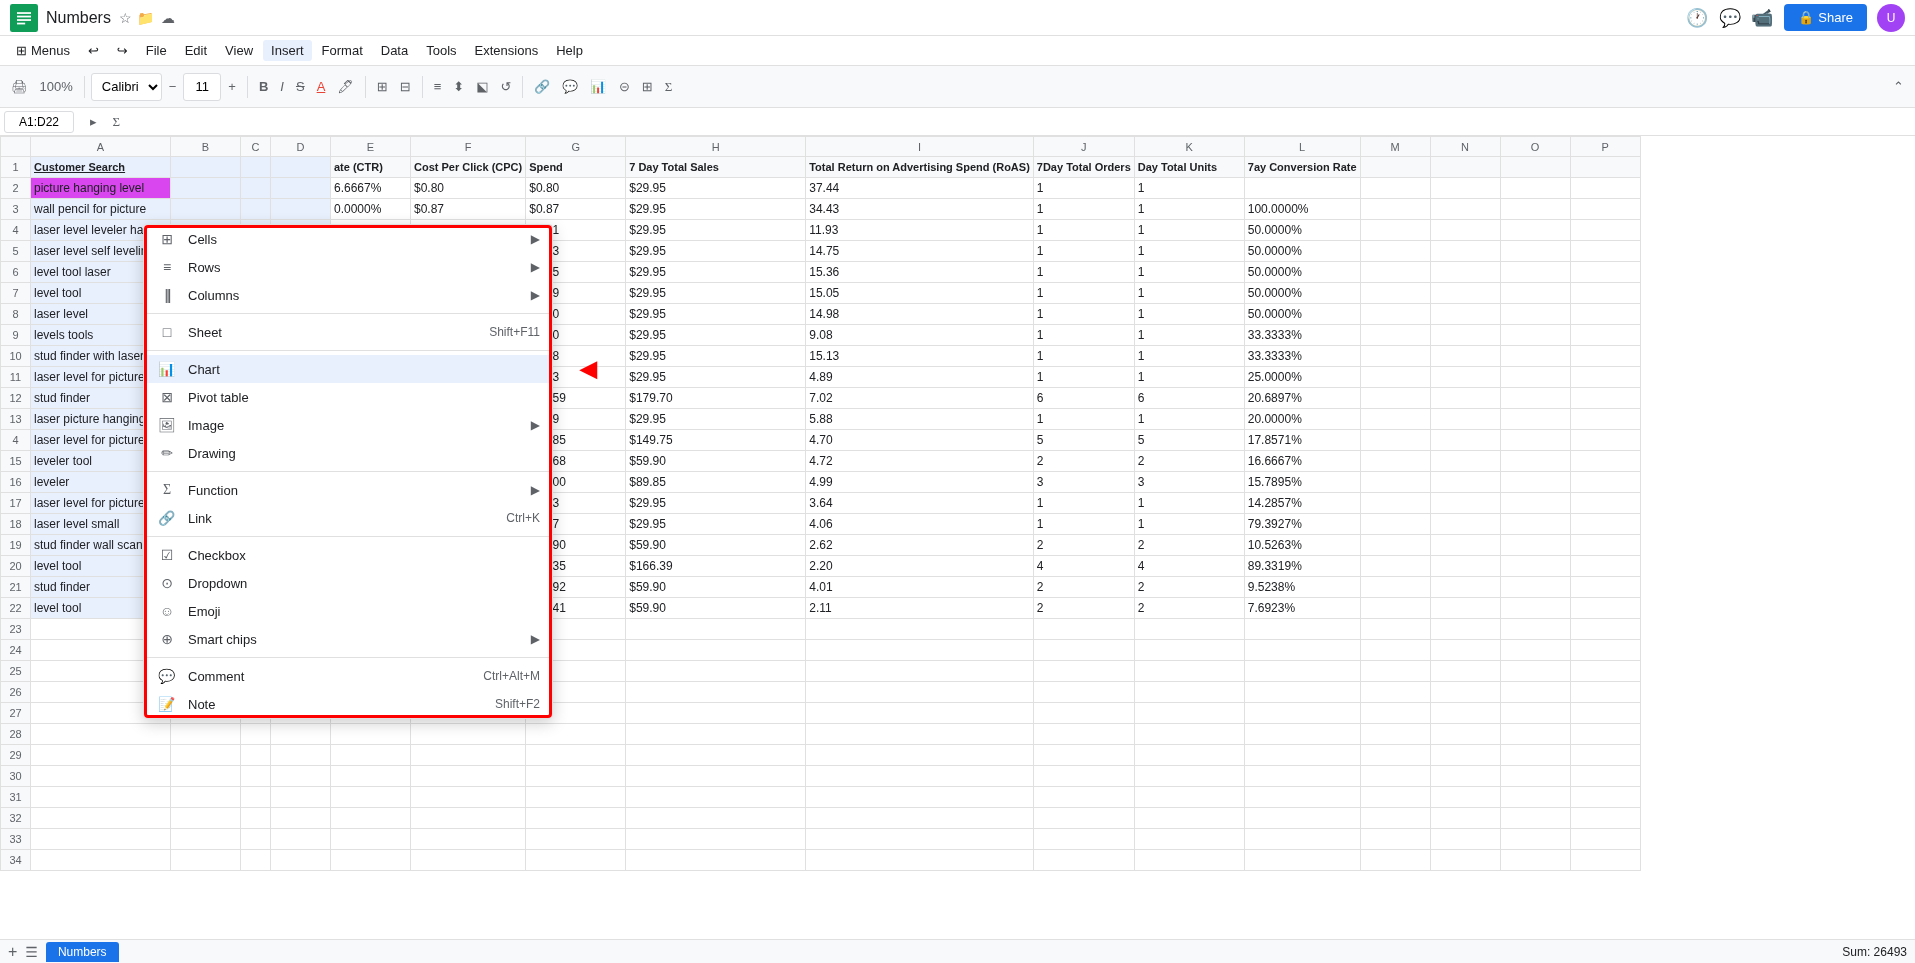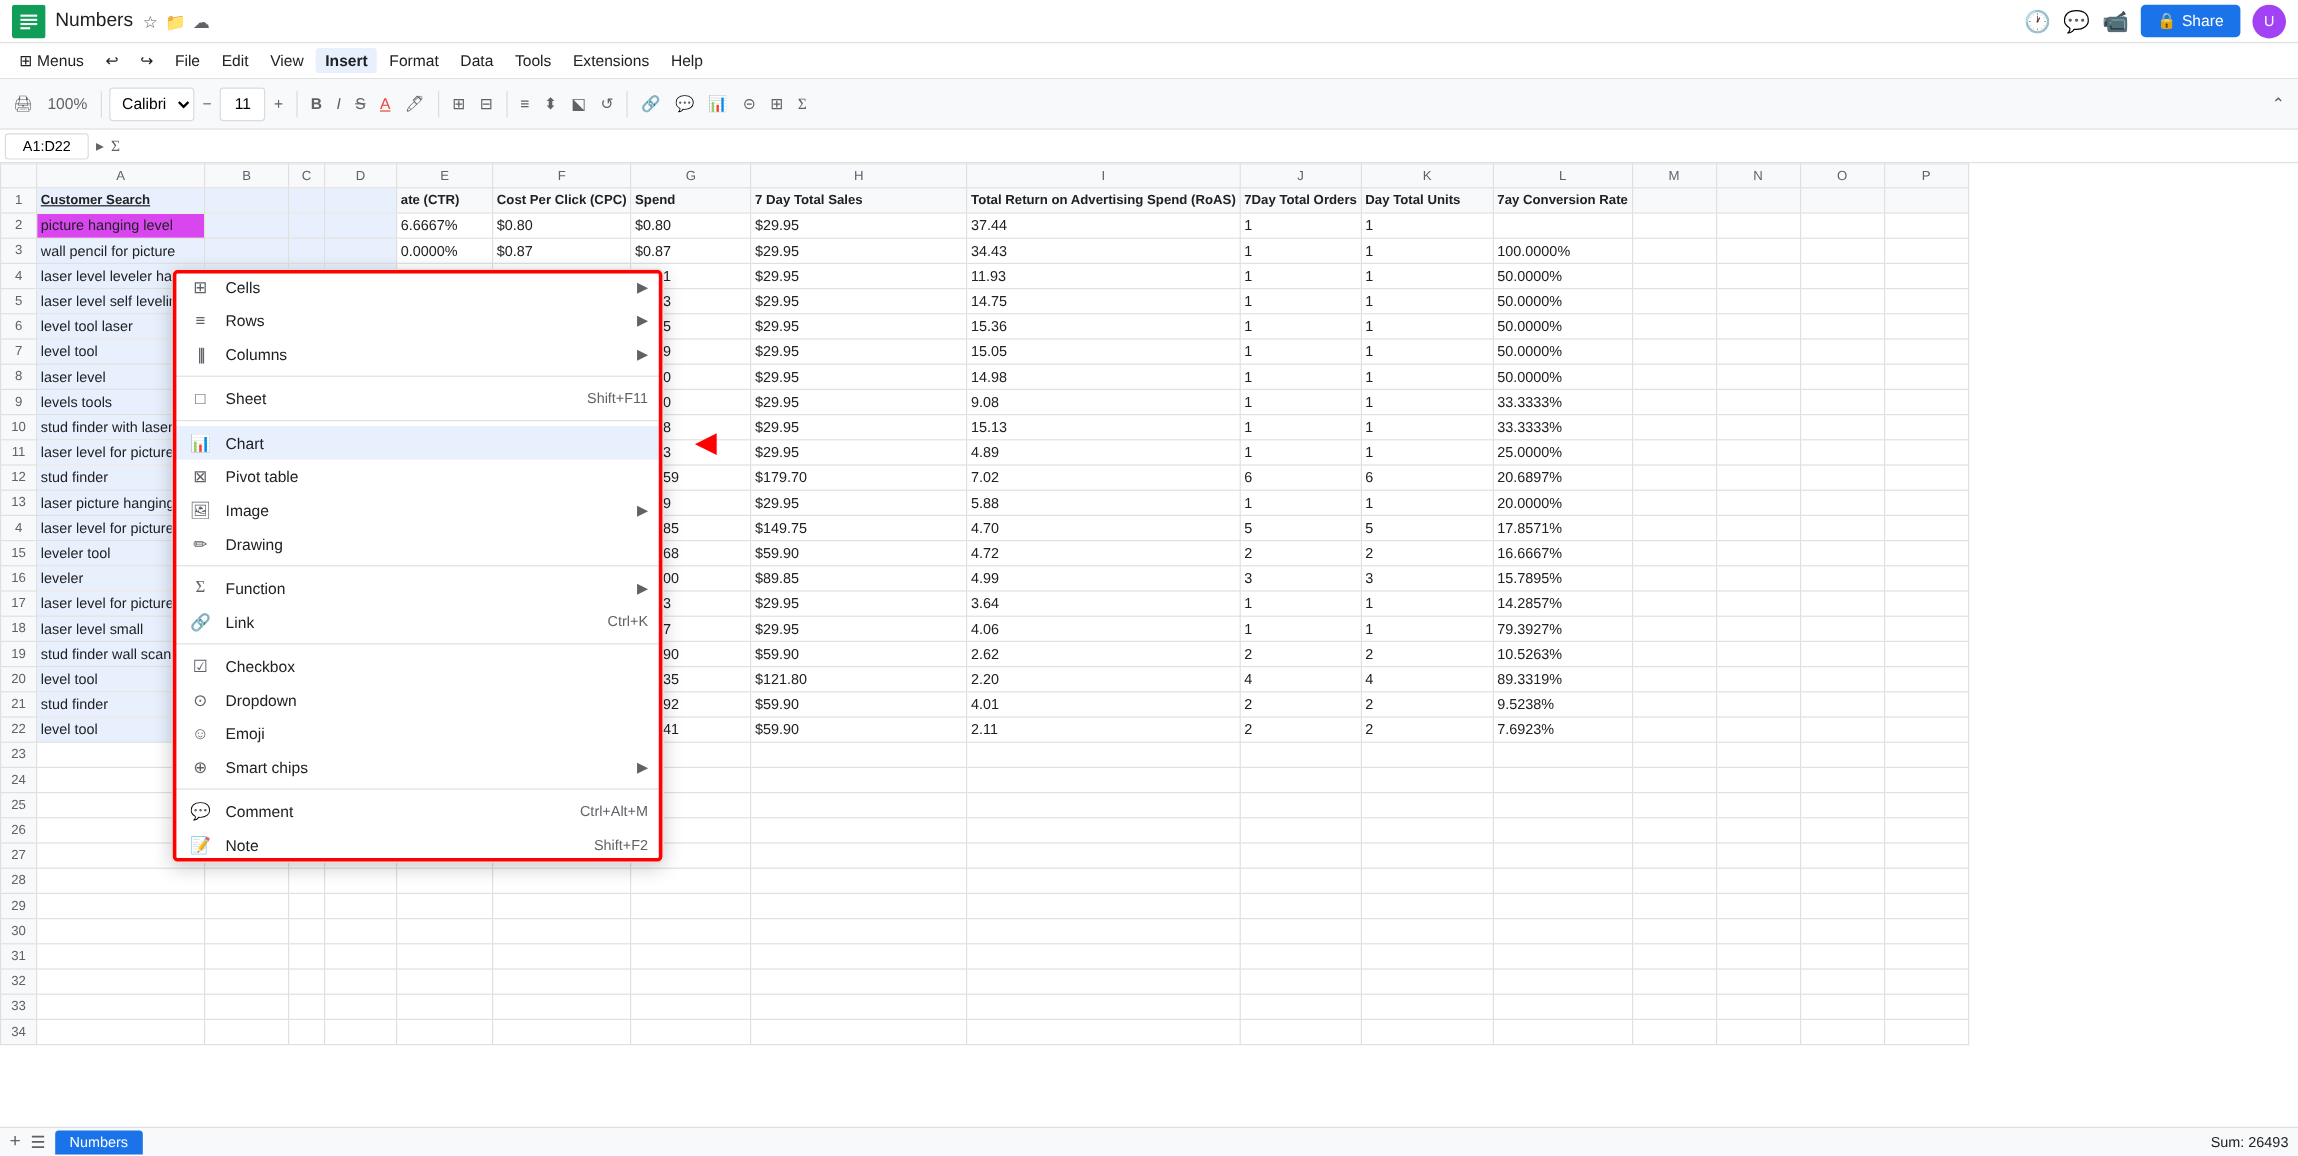--- a/index.html
+++ b/index.html
@@ -25,21 +25,21 @@
     
     .menu-bar {
       height: 30px;
       display: flex;
       align-items: center;
       padding: 0 8px;
       gap: 2px;
       border-bottom: 1px solid #e0e0e0;
     }
     .menu-item { padding: 3px 8px; font-size: 13px; color: #202124; cursor: pointer; border-radius: 3px; }
-    .menu-item:hover, .menu-item.active { background: #e8f0fe; font-weight: bold; }
+    .menu-item:hover, .menu-item.active { background: #e8f0fe; }
 
     
     .toolbar {
       height: 42px;
       display: flex;
       align-items: center;
       padding: 0 6px;
       gap: 2px;
       border-bottom: 1px solid #e0e0e0;
       background: #f8f9fa;
@@ -49,21 +49,21 @@
     .font-selector { border: 1px solid #dadce0; border-radius: 3px; padding: 2px 6px; font-size: 13px; background: #fff; height: 28px; }
     .font-size-box { border: 1px solid #dadce0; border-radius: 3px; padding: 2px 4px; font-size: 13px; background: #fff; height: 28px; width: 38px; text-align: center; }
 
     
     .formula-bar {
       height: 28px;
       display: flex;
       align-items: center;
       border-bottom: 1px solid #e0e0e0;
       padding: 0 4px;
-      gap: 6px;
+      gap: 16px;
     }
     .cell-ref { width: 70px; border: 1px solid #dadce0; border-radius: 3px; padding: 2px 6px; font-size: 12px; height: 22px; text-align: center; }
     .formula-content { flex: 1; border: none; font-size: 12px; padding: 2px 4px; color: #202124; }
     .formula-icon { font-size: 13px; color: #5f6368; cursor: pointer; }
 
     
     .sheet-container { display: flex; flex-direction: column; height: calc(963px - 36px - 30px - 42px - 28px - 24px); }
 
     
     .spreadsheet-wrapper { display: flex; flex: 1; overflow: hidden; position: relative; }
@@ -623,21 +623,21 @@
             </tr>
             <tr>
               <td class="row-header">20</td>
               <td class="cell col-a" style="background: rgb(232, 240, 254);">level tool</td>
               <td class="cell col-b" style="background: rgb(232, 240, 254);"></td>
               <td class="cell col-c" style="background: rgb(232, 240, 254);"></td>
               <td class="cell col-d" style="background: rgb(232, 240, 254);"></td>
               <td class="cell col-e">1.2679%</td>
               <td class="cell col-f">$1.42</td>
               <td class="cell col-g">$55.35</td>
-              <td class="cell col-h">$121.80</td>
+              <td class="cell col-h">$166.39</td>
               <td class="cell col-i">2.20</td>
               <td class="cell col-j">4</td>
               <td class="cell col-k">4</td>
               <td class="cell col-l">89.3319%</td>
               <td class="cell col-m"></td>
               <td class="cell col-n"></td>
               <td class="cell col-o"></td>
               <td class="cell col-p"></td>
             </tr>
             <tr>

